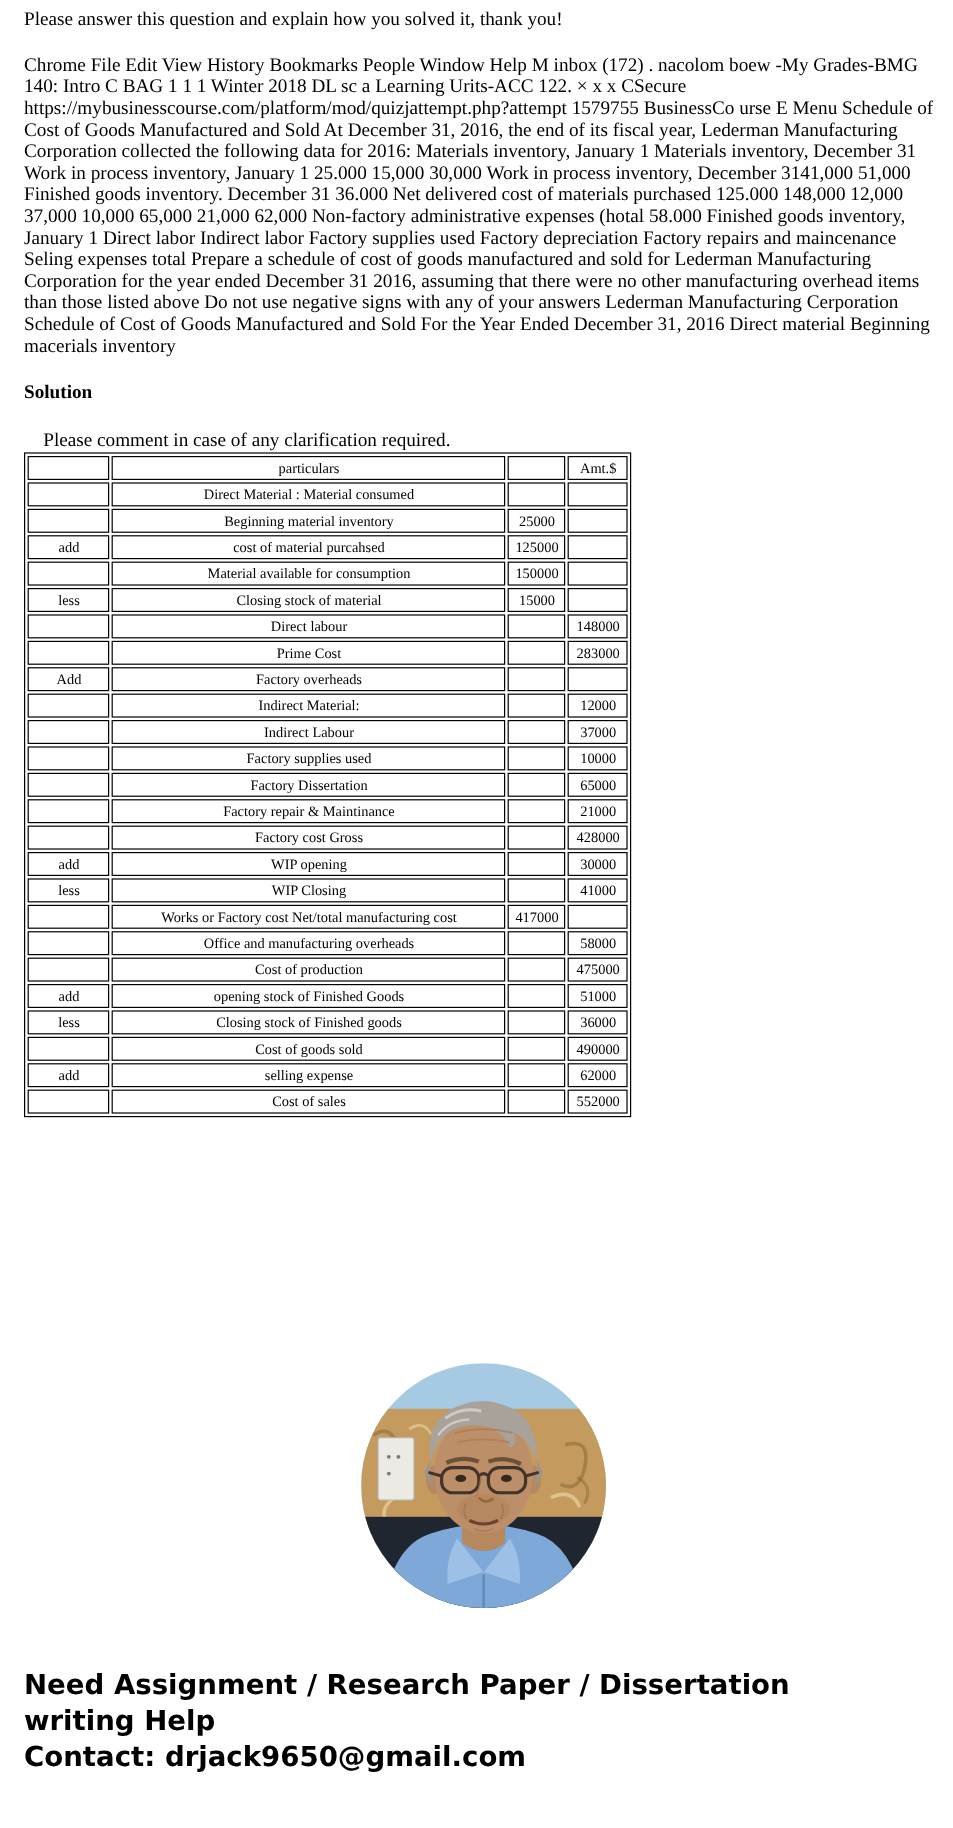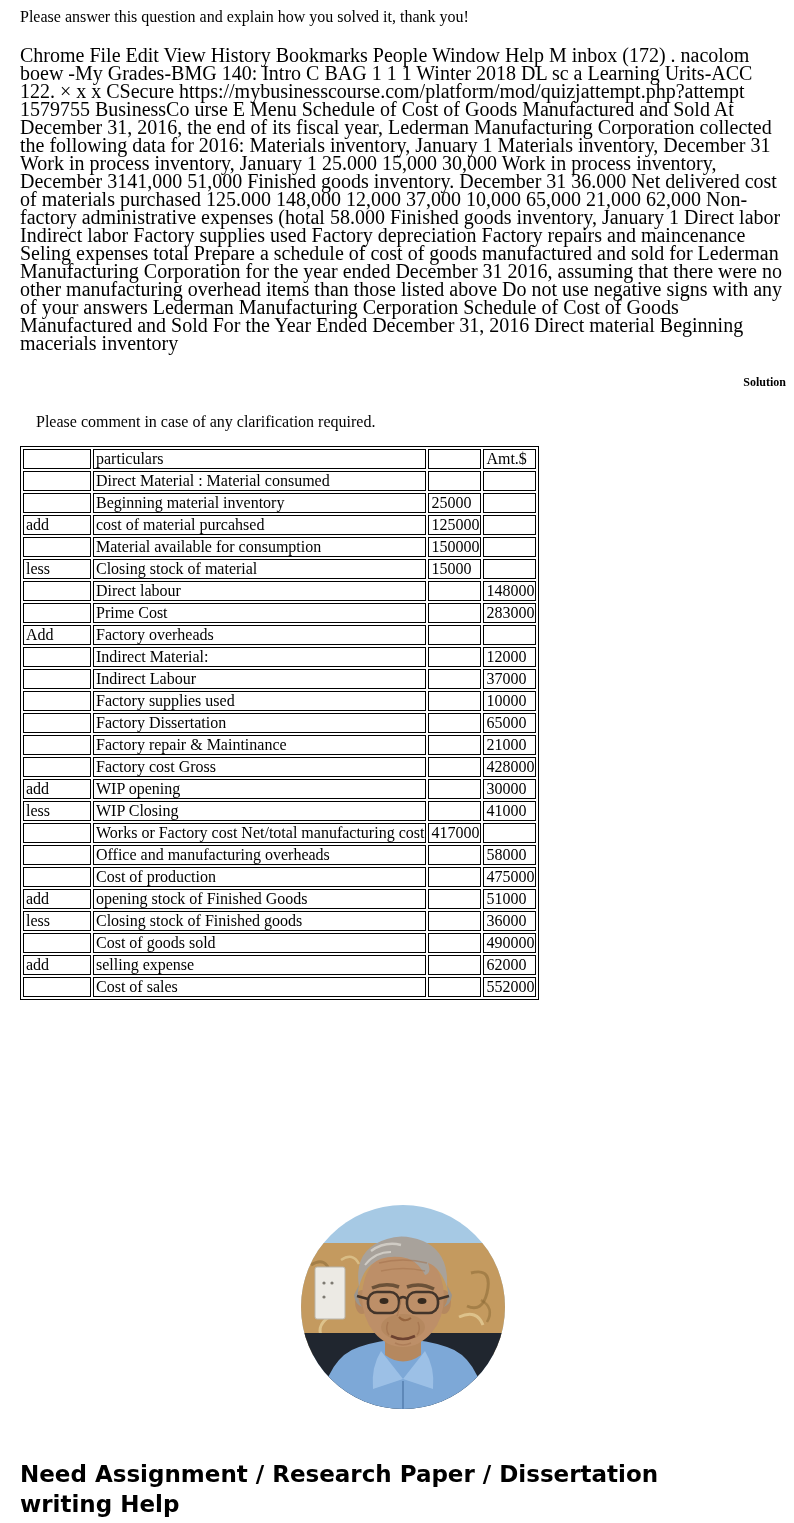--- a/index.html
+++ b/index.html
@@ -18,41 +18,40 @@
     width: 794px;
     padding: 8px 8px 0 20px;
   }
   .q-text {
     margin: 0;
     font-size: 16px;
     line-height: 18px;
   }
   .intro-body {
     margin: 20px 0 0 0;
-    font-size: 20px;
+    font-size: 16px;
     line-height: 18px;
   }
   .solution-heading {
     margin: 20px 0 2px 0;
-    font-size: 12px;
+    font-size: 16px;
     font-weight: bold;
     line-height: 20px;
-    text-align: right;
   }
   .note {
     margin: 21px 0 0 16px;
     font-size: 16px;
     line-height: 18px;
   }
   table.schedule {
-    margin-top: 15px;
     border-collapse: separate;
     border-spacing: 2px;
     border: 1px solid #000000;
-    font-size: 16px;
+    font-size: 12px;
+    text-align: center;
   }
   table.schedule td {
     border: 1px solid #000000;
     padding: 0 1px 0 2px;
     height: 18px;
     line-height: 18px;
     white-space: nowrap;
     overflow: hidden;
   }
   col.c-op   { width: 68px;  }

